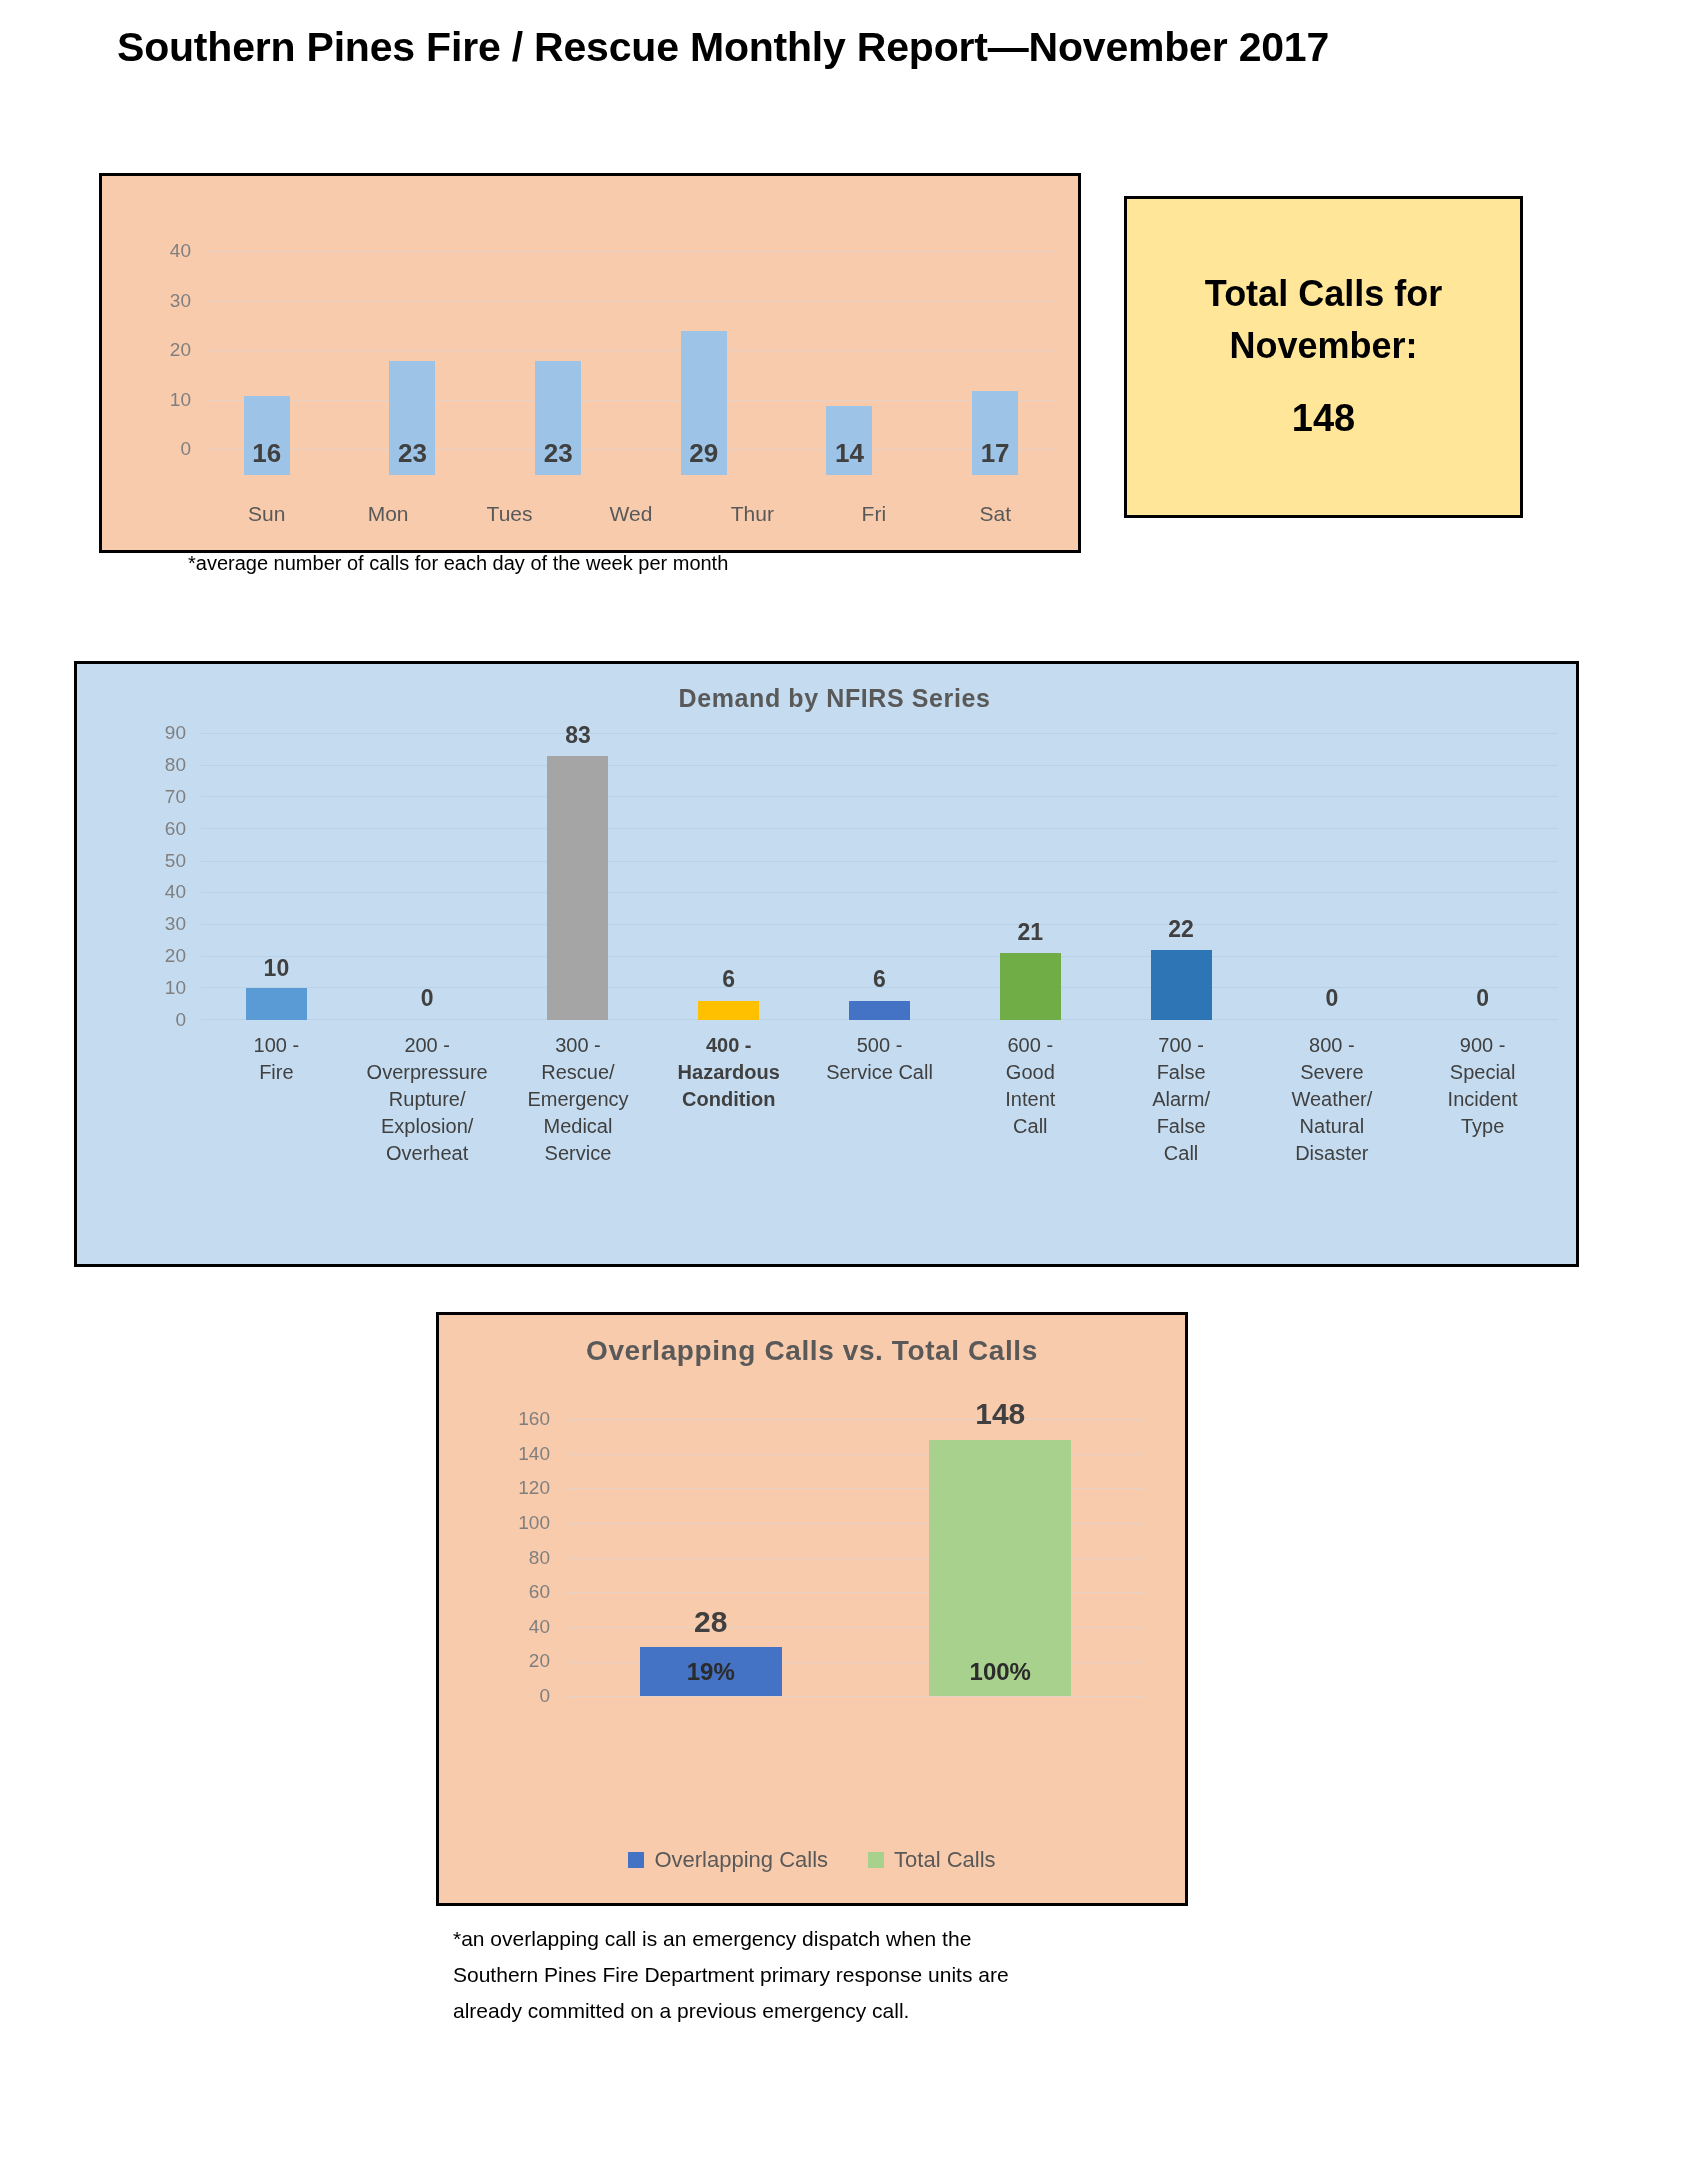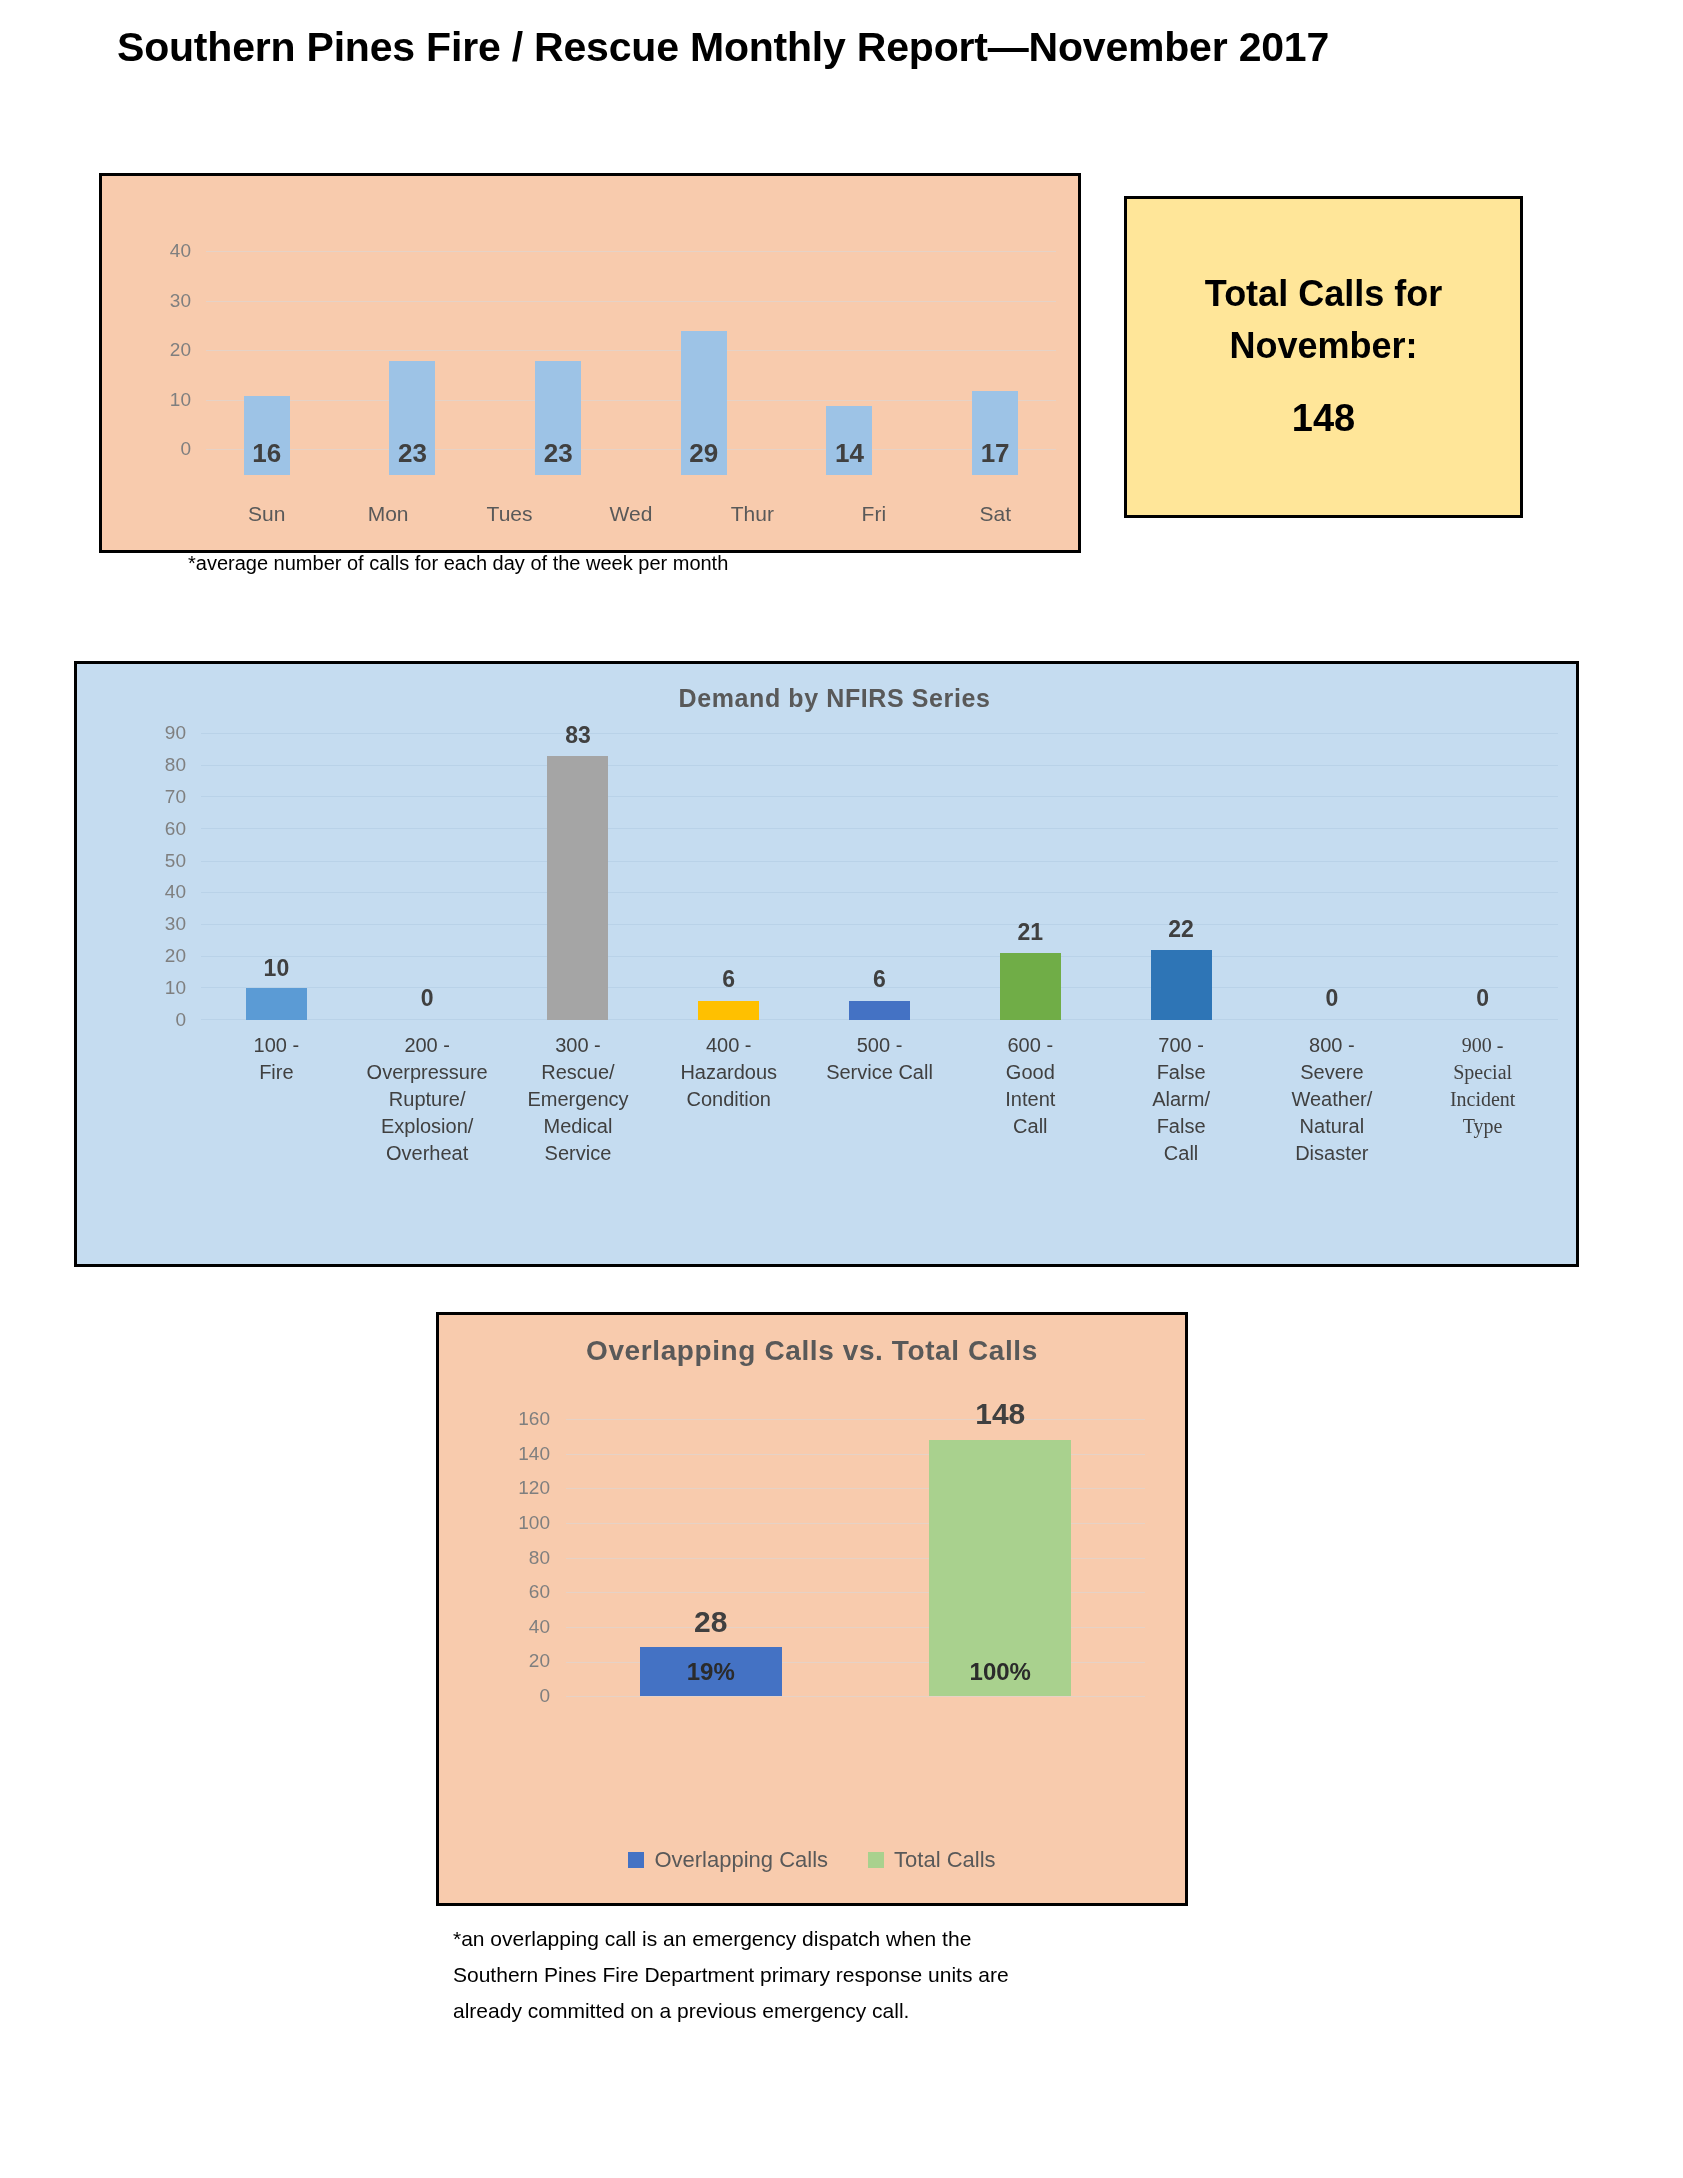--- a/index.html
+++ b/index.html
@@ -446,40 +446,40 @@
     <div class="nf-xlabel" style="white-space:pre-line;">200 -
 Overpressure
 Rupture/
 Explosion/
 Overheat</div>
     <div class="nf-xlabel" style="white-space:pre-line;">300 -
 Rescue/
 Emergency
 Medical
 Service</div>
-    <div class="nf-xlabel" style="white-space:pre-line;">400 -
+    <div class="nf-xlabel" style="white-space:pre-line;font-weight:bold;">400 -
 Hazardous
 Condition</div>
     <div class="nf-xlabel" style="white-space:pre-line;">500 -
 Service Call</div>
     <div class="nf-xlabel" style="white-space:pre-line;">600 -
 Good
 Intent
 Call</div>
     <div class="nf-xlabel" style="white-space:pre-line;">700 -
 False
 Alarm/
 False
 Call</div>
     <div class="nf-xlabel" style="white-space:pre-line;">800 -
 Severe
 Weather/
 Natural
 Disaster</div>
-    <div class="nf-xlabel" style="white-space:pre-line;font-family:Liberation Serif, serif;">900 -
+    <div class="nf-xlabel" style="white-space:pre-line;">900 -
 Special
 Incident
 Type</div>
   </div>
 </div>
 
 <div class="panel" id="chart-overlap">
   <div class="panel-title">Overlapping  Calls  vs.  Total  Calls</div>
 
   <div class="ov-yaxis">

